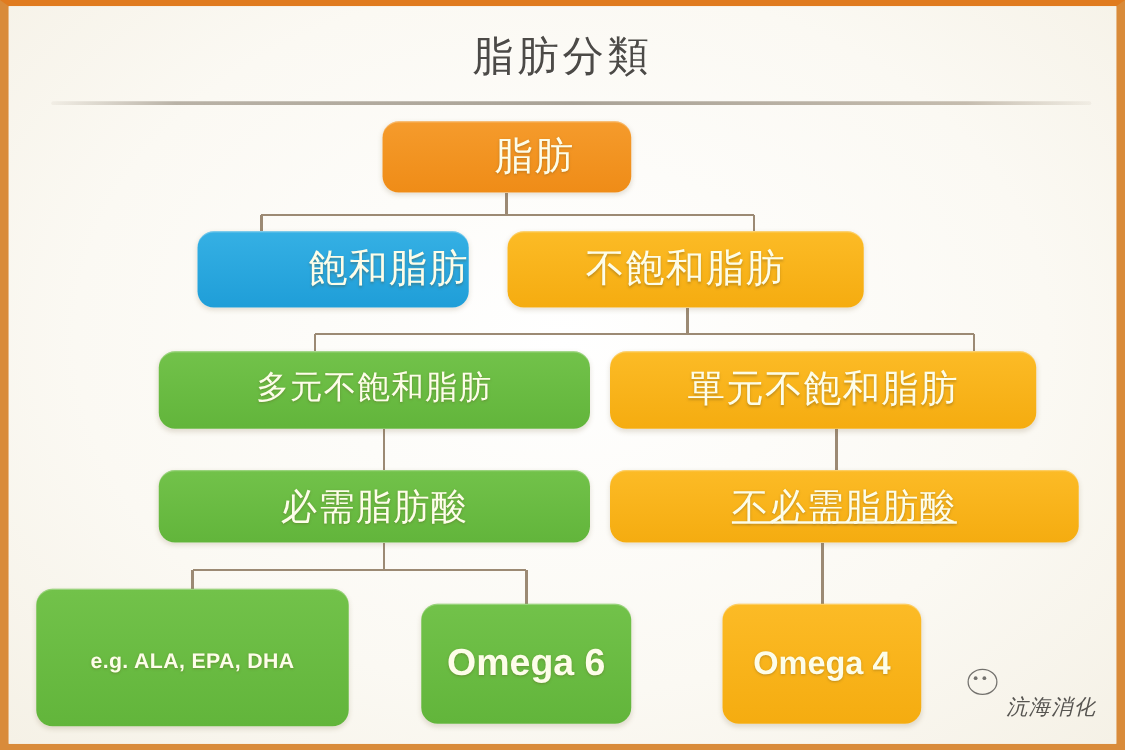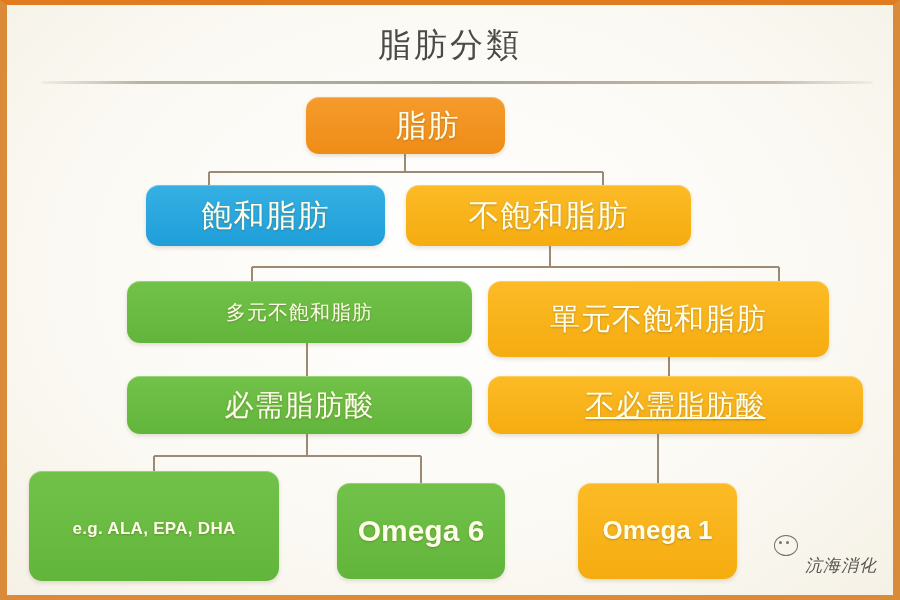--- a/index.html
+++ b/index.html
@@ -94,34 +94,34 @@
     letter-spacing: 0.3px;
     text-shadow: 0 1px 2px rgba(90,70,30,0.35);
   }
   .c-orange { background: linear-gradient(to bottom, #f59b2c, #ef8c17); }
   .c-blue   { background: linear-gradient(to bottom, #35b0e4, #1f9ed8); }
   .c-amber  { background: linear-gradient(to bottom, #fcbb26, #f5ac10); }
   .c-green  { background: linear-gradient(to bottom, #72c24a, #62b53b); }
 
   
   #n-fat       { left: 299px; top: 92px;  width: 199px; height: 57px; }
-  #n-sat       { left: 139px; top: 180px; width: 239px; height: 61px; }
+  #n-sat       { left: 151px; top: 180px; width: 217px; height: 61px; align-items: flex-end; }
   #n-unsat     { left: 399px; top: 180px; width: 285px; height: 61px; }
   #n-poly      { left: 120px; top: 276px; width: 345px; height: 62px; }
-  #n-mono      { left: 481px; top: 276px; width: 341px; height: 76px; }
+  #n-mono      { left: 481px; top: 276px; width: 341px; height: 62px; }
   #n-essential { left: 120px; top: 371px; width: 345px; height: 58px; }
   #n-nones     { left: 481px; top: 371px; width: 375px; height: 58px; }
   #n-o3        { left: 22px;  top: 466px; width: 250px; height: 110px; }
   #n-o6        { left: 330px; top: 478px; width: 168px; height: 96px; }
   #n-o9        { left: 571px; top: 478px; width: 159px; height: 96px; }
 
   #n-fat .cjk       { font-size: 31px; margin-left: 44px; }
   #n-sat .cjk       { font-size: 31px; }
   #n-unsat .cjk     { font-size: 31px; }
-  #n-poly .cjk      { font-size: 20px; }
+  #n-poly .cjk      { font-size: 26px; font-family: Liberation Mono, monospace; }
   #n-mono .cjk      { font-size: 30px; }
   #n-essential .cjk { font-size: 29px; }
   #n-nones .cjk     { font-size: 29px; text-decoration: underline; }
   #n-o3 .lat        { font-size: 28px; }
   #n-o6 .lat        { font-size: 30px; }
   #n-o9 .lat        { font-size: 26px; }
 
   
   .watermark {
     position: absolute;
@@ -225,21 +225,21 @@
 
     <div class="node c-green" id="n-o3">
       <span class="sub">e.g. ALA, EPA, DHA</span>
     </div>
 
     <div class="node c-green" id="n-o6">
       <span class="lat">Omega 6</span>
     </div>
 
     <div class="node c-amber" id="n-o9">
-      <span class="lat">Omega 1</span>
+      <span class="lat">Omega 4</span>
     </div>
 
     <div class="watermark">
       <span class="wm-logo"></span>
       <span class="wm-text">沆海消化</span>
     </div>
 
   </div>
 </div>
 

